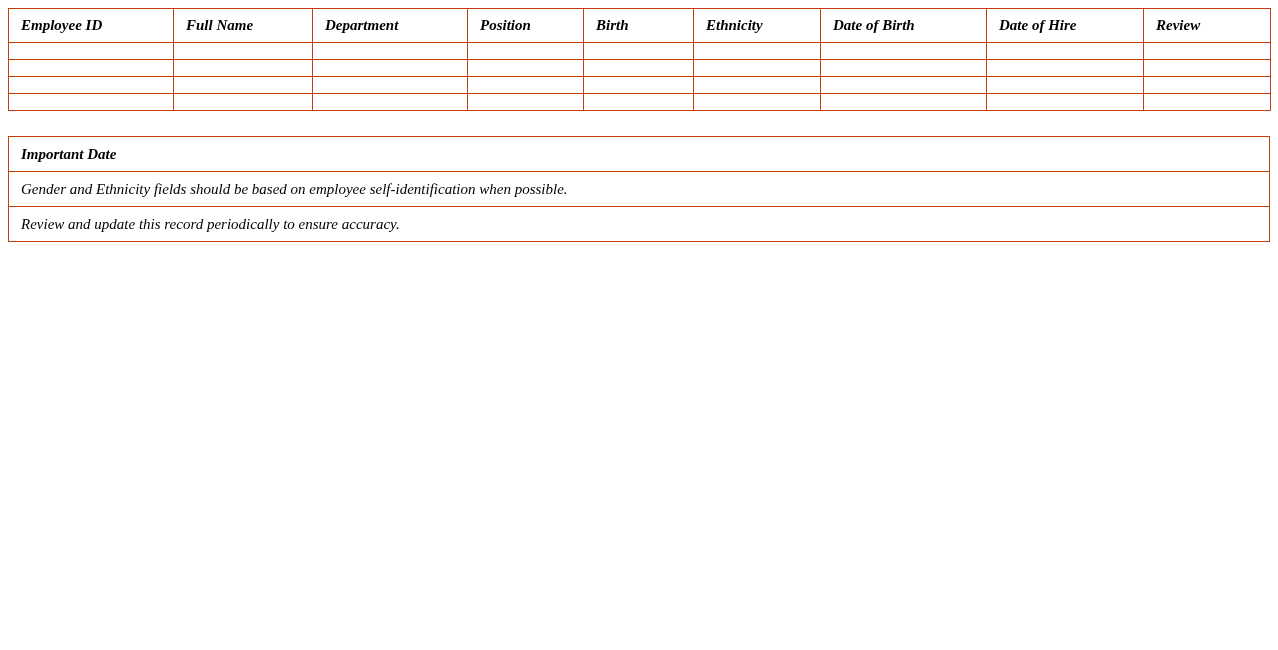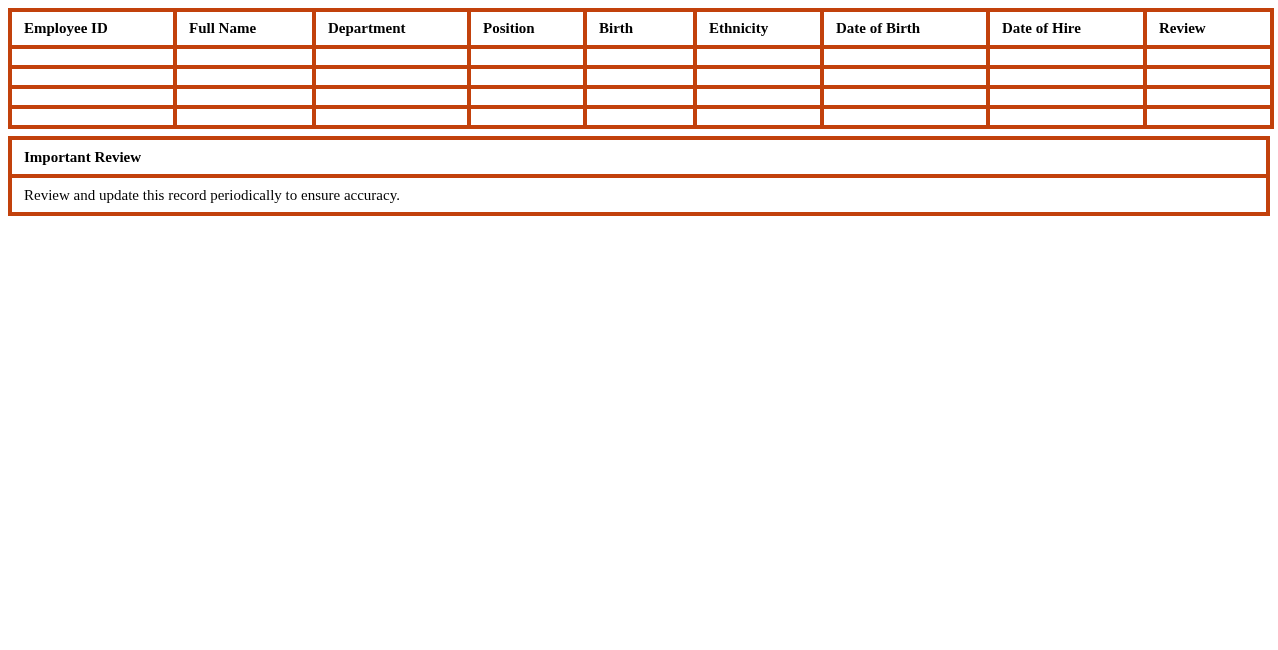--- a/index.html
+++ b/index.html
@@ -16,26 +16,27 @@
       color: #000000;
     }
     table {
       border-collapse: collapse;
       table-layout: fixed;
       position: absolute;
       left: 8px;
       width: 1262px;
     }
     td, th {
-      border: 4px solid #c2410c;
+      border: 1px solid #c2410c;
       padding: 0 12px;
       text-align: left;
       vertical-align: middle;
       overflow: hidden;
       white-space: nowrap;
+      font-style: italic;
     }
     #records-table { top: 8px; }
     #records-table th {
       height: 33px;
       font-weight: bold;
       font-size: 15px;
     }
     #records-table td {
       height: 16px;
       padding: 0;
@@ -121,19 +122,22 @@
       <td></td>
       <td></td>
       <td></td>
     </tr>
   </tbody>
 </table>
 
 <table id="notes-table">
   <tbody>
     <tr>
-      <td class="notes-header">Important Review</td>
+      <td class="notes-header">Important Date</td>
+    </tr>
+    <tr>
+      <td>Gender and Ethnicity fields should be based on employee self-identification when possible.</td>
     </tr>
     <tr>
       <td>Review and update this record periodically to ensure accuracy.</td>
     </tr>
   </tbody>
 </table>
 
 </body></html>

